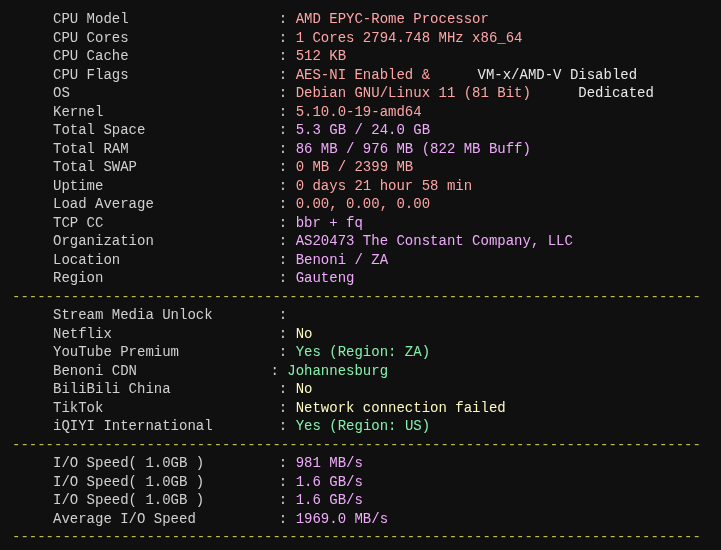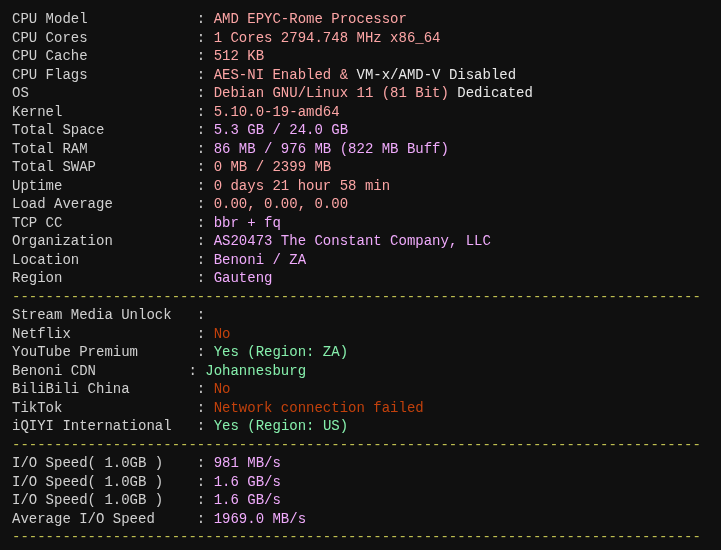--- a/index.html
+++ b/index.html
@@ -9,27 +9,27 @@
     font-family: "Consolas", "Menlo", "Courier New", monospace;
     font-size: 14px;
     line-height: 18.5px;
     color: #d0d0d0;
     width: 721px;
     box-sizing: border-box;
   }
   .row {
     white-space: pre;
   }
-  .label { color: #d0d0d0; }
+  .label { color: #d0d0d0; margin-left: 41px; }
   .colon { color: #d0d0d0; }
   .cyan { color: #fca5a5; }       
   .yellow { color: #f0abfc; }     
-  .red { color: #c2410c; }        
+  .red { color: #fef9c3; }        
   .green { color: #86efac; }      
-  .white { color: #e8e8e8; }
+  .white { color: #e8e8e8; margin-left: 39px; }
   .divider {
     color: #bfbf50;
     letter-spacing: 0;
     white-space: pre;
     overflow: hidden;
   }
 </style>
 </head>
 <body>
 

